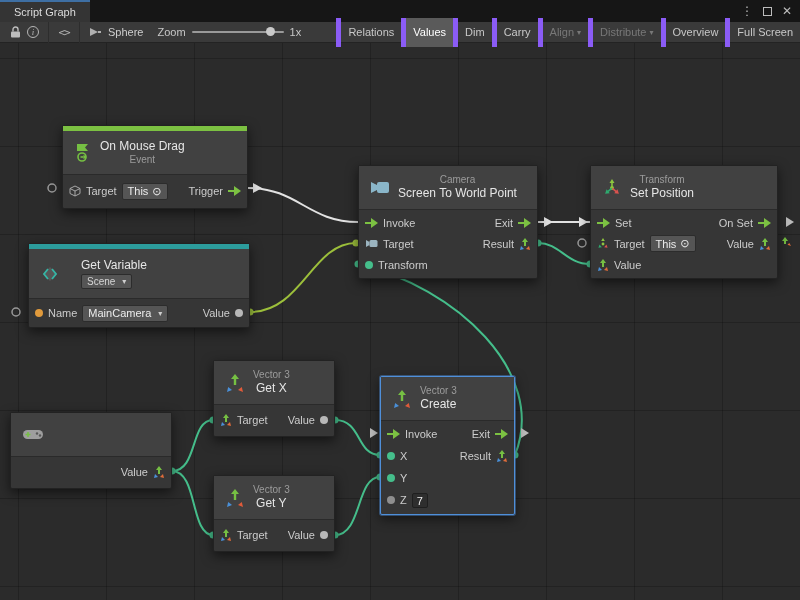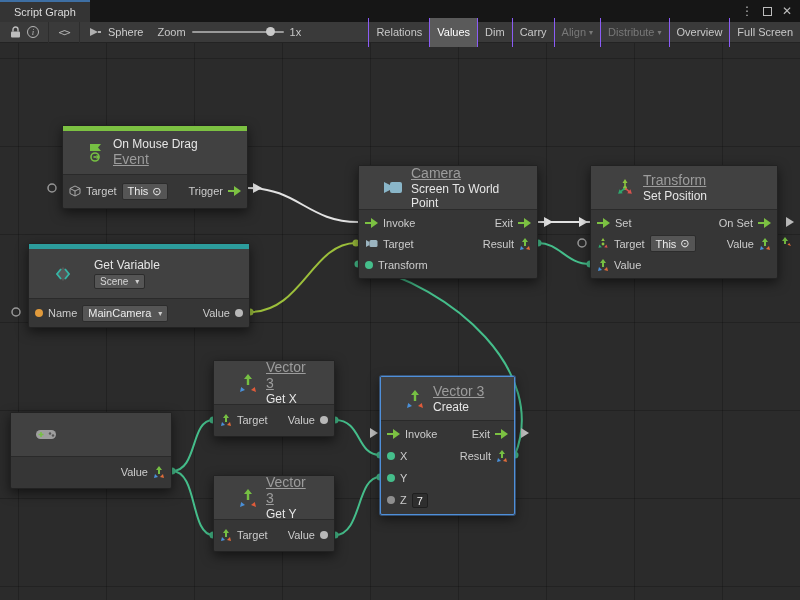--- a/index.html
+++ b/index.html
@@ -22,44 +22,44 @@
   .ticon { display:flex; align-items:center; justify-content:center; width:18px; height:21px; }
   .info-circle { width:12px; height:12px; border:1px solid #b5b5b5; border-radius:50%;
     font-size:9px; color:#b5b5b5; display:flex; align-items:center; justify-content:center;
     font-family:"Liberation Serif", serif; font-style:italic; }
   .code-glyph { font-family:"DejaVu Sans Mono", monospace; font-size:11px; color:#b5b5b5; letter-spacing:-1px; }
   .tlabel { margin-left:4px; color:#cfcfcf; }
   .zoomwrap { display:flex; align-items:center; gap:6px; padding:0 8px; }
   .ztrack { position:relative; width:92px; height:2px; background:#9a9a9a; border-radius:1px; }
   .zhandle { position:absolute; top:-4px; left:74px; width:9px; height:9px; border-radius:50%; background:#c9c9c9; }
   .tspacer { flex:1; }
-  .tbtn { height:29px; display:flex; align-items:center; padding:0 7px; border-left:1px solid #8b5cf6;
+  .tbtn { height:29px; display:flex; align-items:center; padding:0 7px; border-left:5px solid #8b5cf6;
     color:#c8c8c8; cursor:default; white-space:nowrap; }
   .tbtn.active { background:#5a5a5a; color:#ffffff; }
   .tbtn.disabled { color:#787878; }
   .caret { font-size:8px; margin-left:3px; }
 
   
   .canvas-bg { position:absolute; top:43px; left:0; width:800px; height:557px; background-color:#2b2b2b;
     background-image:
       linear-gradient(to right, rgba(0,0,0,0.22) 1px, transparent 1px),
       linear-gradient(to bottom, rgba(0,0,0,0.22) 1px, transparent 1px);
     background-size:88px 88px; background-position:18px 15px; z-index:0; }
   svg.wires { position:absolute; top:0; left:0; width:800px; height:600px; z-index:1; pointer-events:none; }
 
   
   .node { position:absolute; background:#363636; border:1px solid #222222; border-radius:2px;
     box-shadow:0 4px 12px rgba(0,0,0,0.55); z-index:2; }
   .node.selected { border:1px solid #4f8fd9; box-shadow:0 0 0 1px rgba(79,143,217,0.45), 0 4px 12px rgba(0,0,0,0.55); }
   .accent { height:5px; }
   .hdr { background:#414141; border-bottom:1px solid #2a2a2a; display:flex; align-items:center;
-    gap:8px; padding:0 24px; }
+    gap:8px; padding:0 11px;text-align:center; }
   .hdr-44 { height:44px; } .hdr-50 { height:50px;gap:21px; }
   .titles { display:flex; flex-direction:column; line-height:1.2; }
-  .cat { font-size:14px; color:#9c9c9c;text-decoration:underline; }
+  .cat { font-size:10px; color:#9c9c9c; }
   .ttl { font-size:12px; color:#e6e6e6; }
   .body { padding:2px 0 3px 0; }
   .prow { display:flex; align-items:center; gap:5px; padding:0 6px; height:21px;
     font-size:11px; color:#cccccc; white-space:nowrap; }
   .prow.tall { height:28px; }
   .prow.t22 { height:22px; }
   .spacer { flex:1; }
   .dot { width:8px; height:8px; border-radius:50%; flex:0 0 auto; }
   .dot.teal { background:#45be8b; } .dot.orange { background:#e09a3c; }
   .dot.gray { background:#b8b8b8; } .dot.dim { background:#8f8f8f; }

